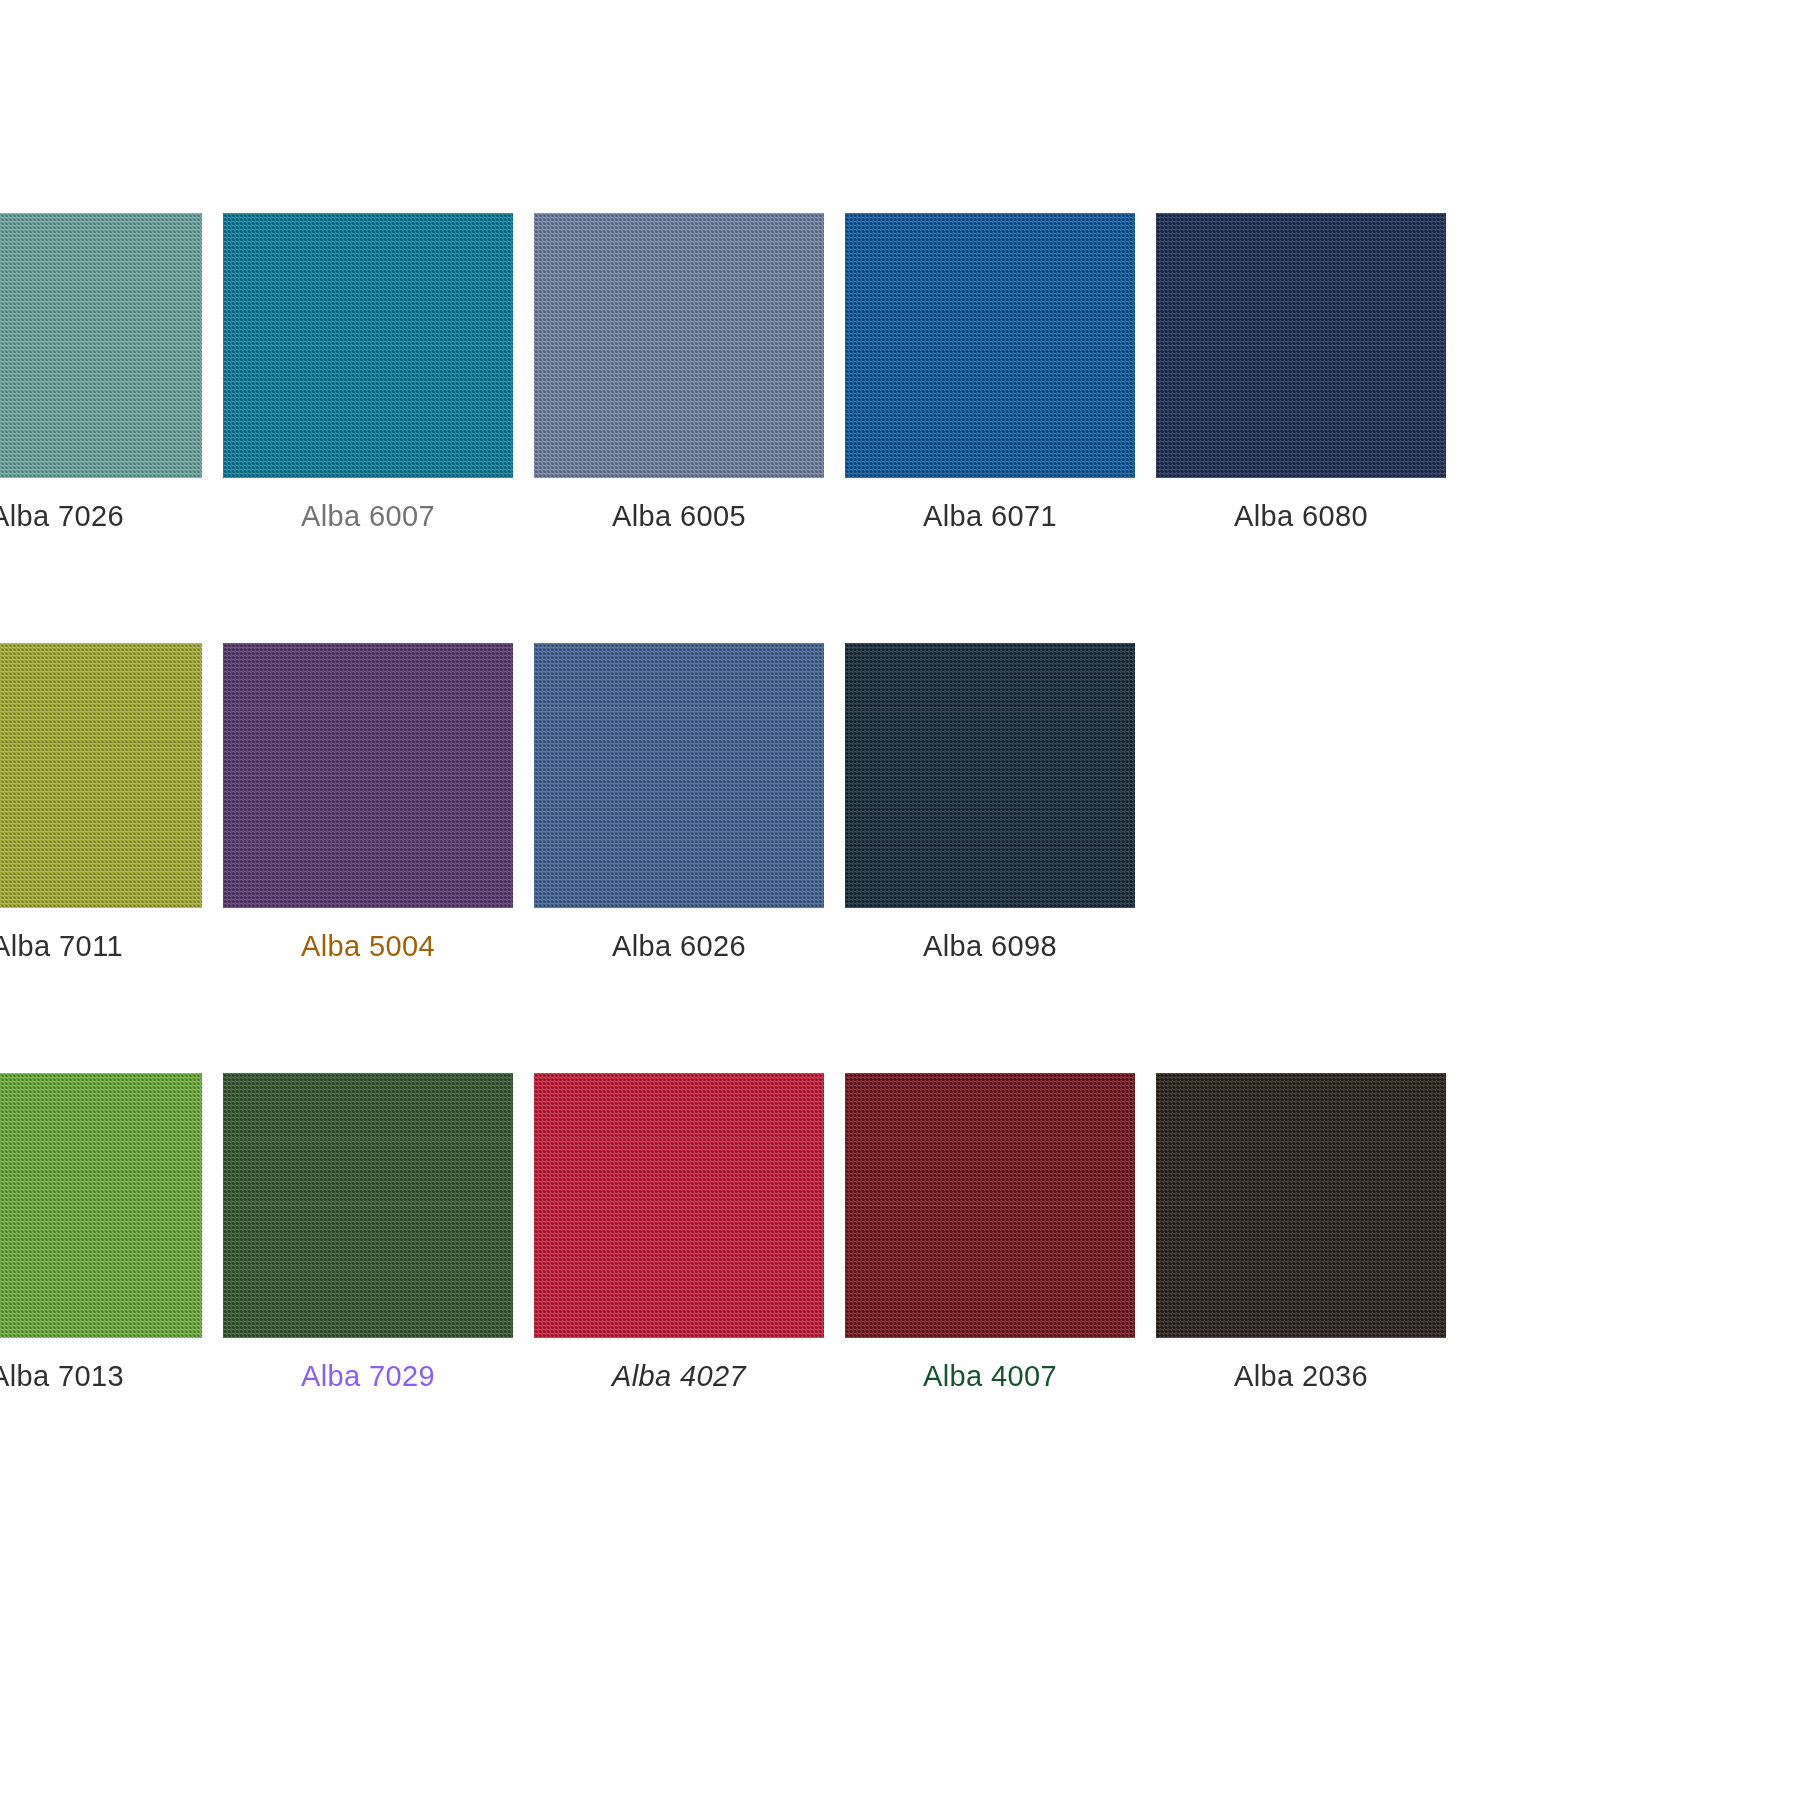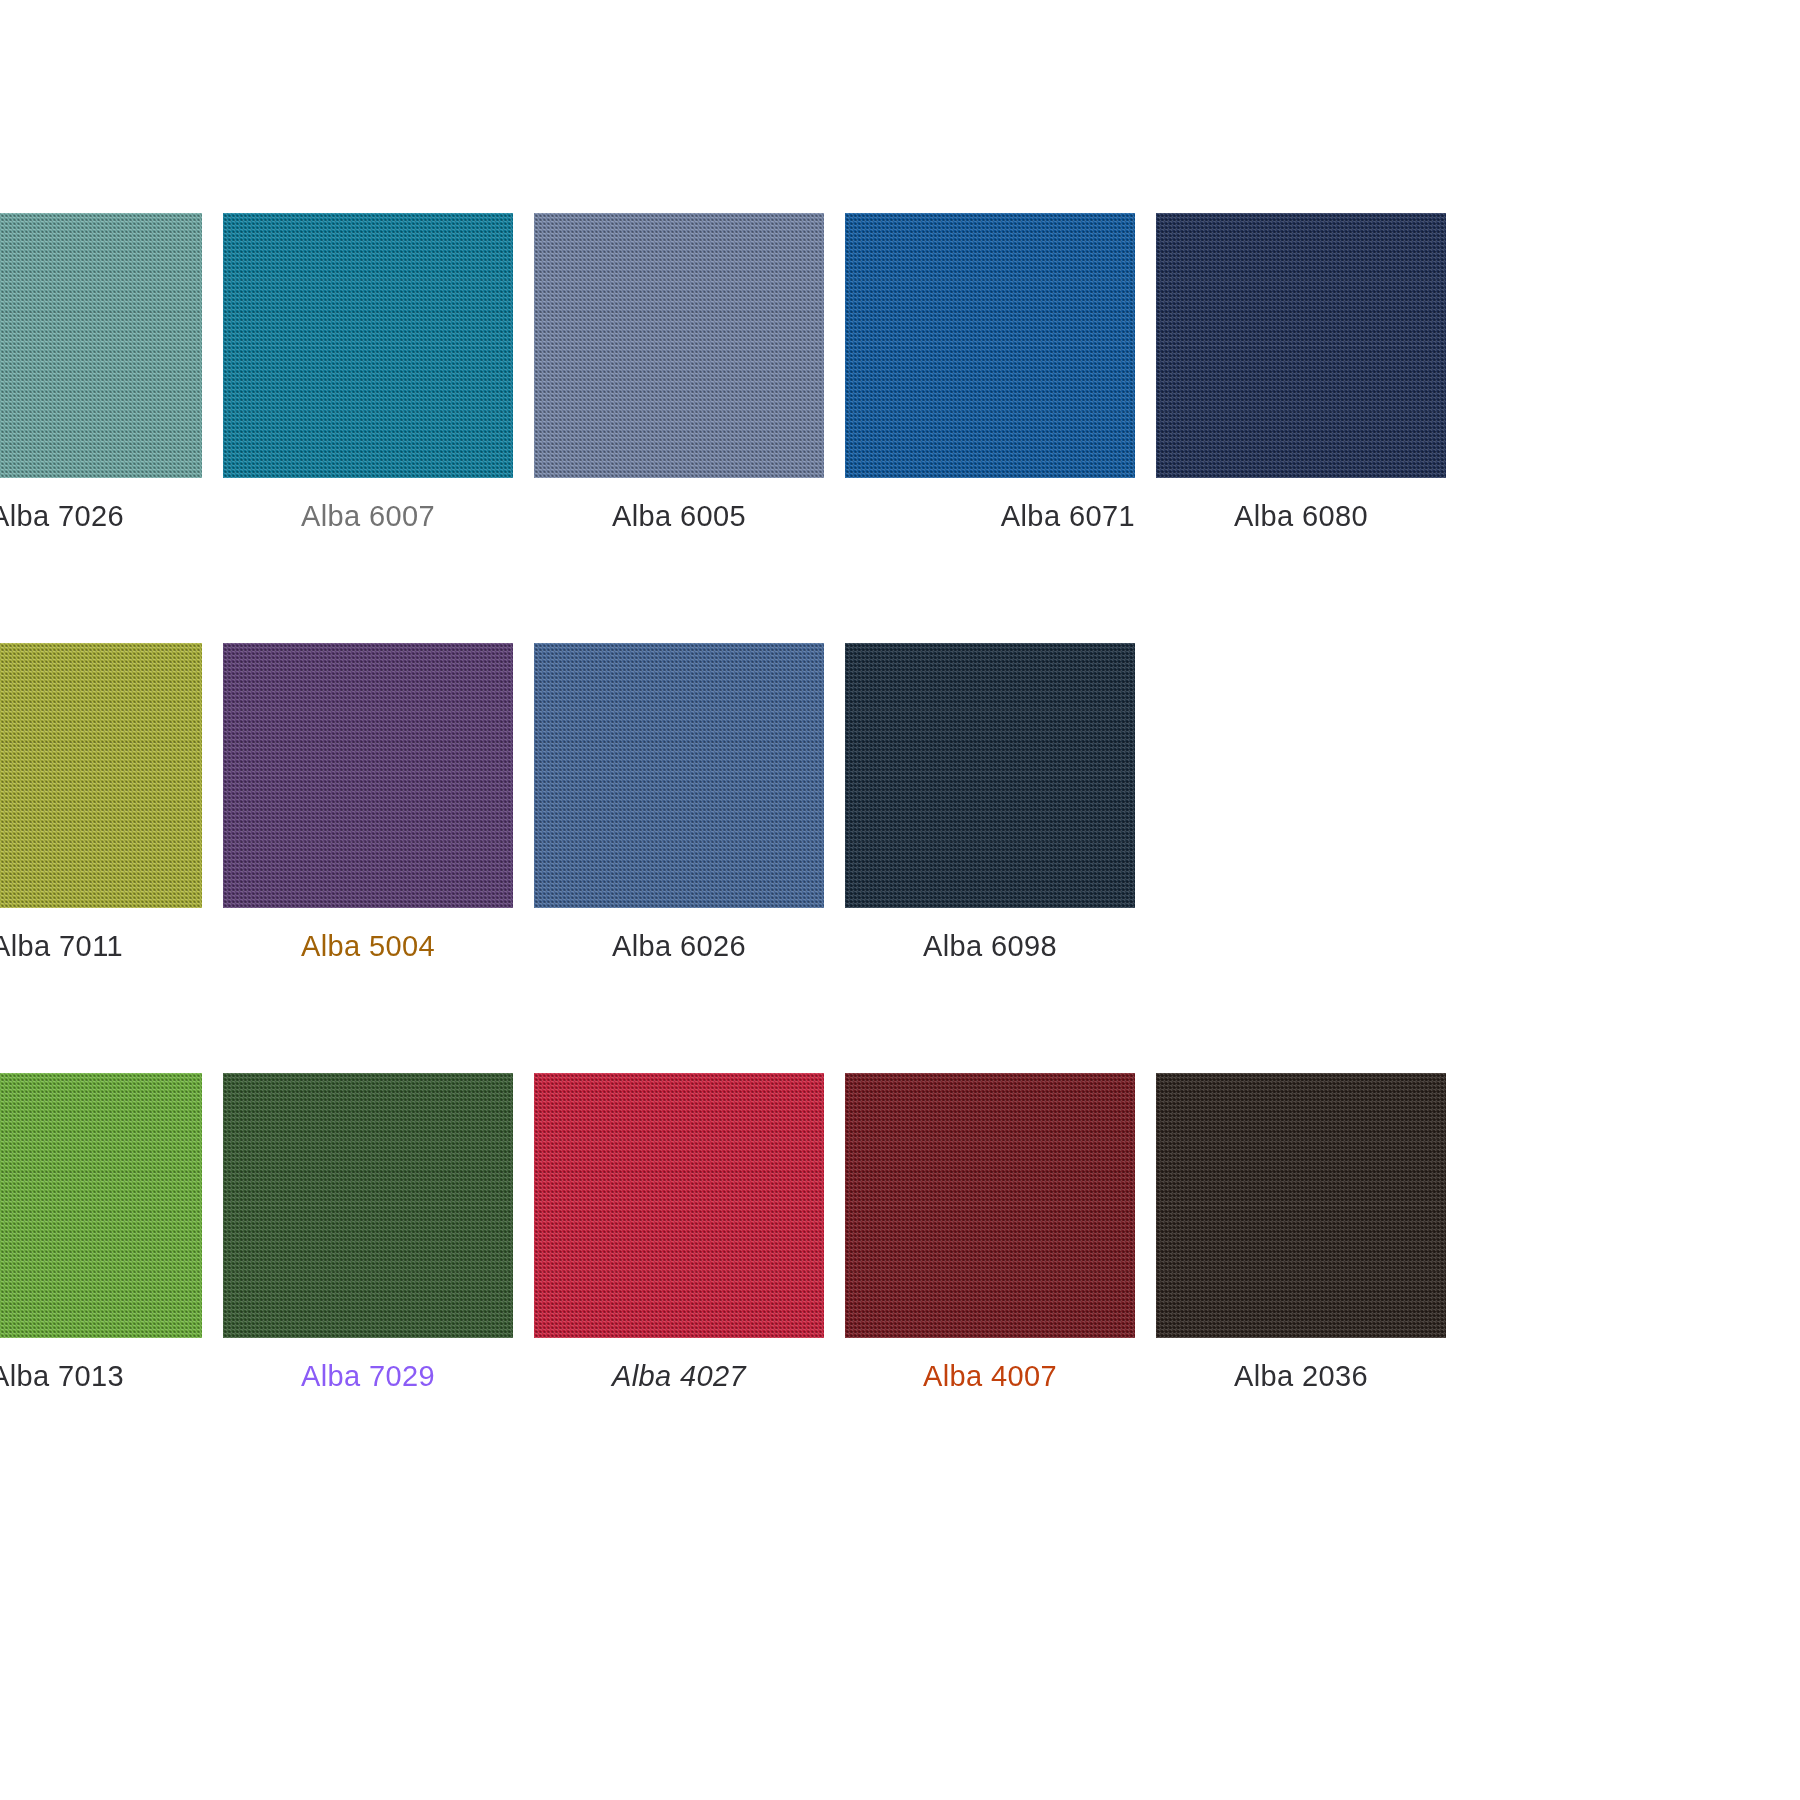--- a/index.html
+++ b/index.html
@@ -112,21 +112,21 @@
     <div class="swatch-cell">
       <div class="swatch-chip" style="background-color: rgb(14, 135, 168);"></div>
       <div class="swatch-label" style="color: #737373;">Alba 6007</div>
     </div>
     <div class="swatch-cell">
       <div class="swatch-chip" style="background-color: rgb(123, 140, 176);"></div>
       <div class="swatch-label" style="color: rgb(47, 47, 51);">Alba 6005</div>
     </div>
     <div class="swatch-cell">
       <div class="swatch-chip" style="background-color: rgb(16, 96, 171);"></div>
-      <div class="swatch-label" style="color: rgb(47, 47, 51); text-align: right;">Alba 6071</div>
+      <div class="swatch-label" style="color: rgb(47, 47, 51);">Alba 6071</div>
     </div>
     <div class="swatch-cell">
       <div class="swatch-chip" style="background-color: rgb(34, 51, 92);"></div>
       <div class="swatch-label" style="color: rgb(47, 47, 51);">Alba 6080</div>
     </div>
   </div>
 
   <div class="swatch-row">
     <div class="swatch-cell">
       <div class="swatch-chip" style="background-color: rgb(181, 189, 60);"></div>
@@ -154,21 +154,21 @@
     <div class="swatch-cell">
       <div class="swatch-chip" style="background-color: rgb(58, 96, 52);"></div>
       <div class="swatch-label" style="color: #8b5cf6;">Alba 7029</div>
     </div>
     <div class="swatch-cell">
       <div class="swatch-chip" style="background-color: rgb(216, 32, 63);"></div>
       <div class="swatch-label" style="color: rgb(47, 47, 51); font-style: italic;">Alba 4027</div>
     </div>
     <div class="swatch-cell">
       <div class="swatch-chip" style="background-color: rgb(125, 26, 34);"></div>
-      <div class="swatch-label" style="color: #c2410c;">Alba 4007</div>
+      <div class="swatch-label" style="color: #14532d;">Alba 4007</div>
     </div>
     <div class="swatch-cell">
       <div class="swatch-chip" style="background-color: rgb(48, 38, 32);"></div>
       <div class="swatch-label" style="color: rgb(47, 47, 51);">Alba 2036</div>
     </div>
   </div>
 
 </div>
 
 </body></html>

